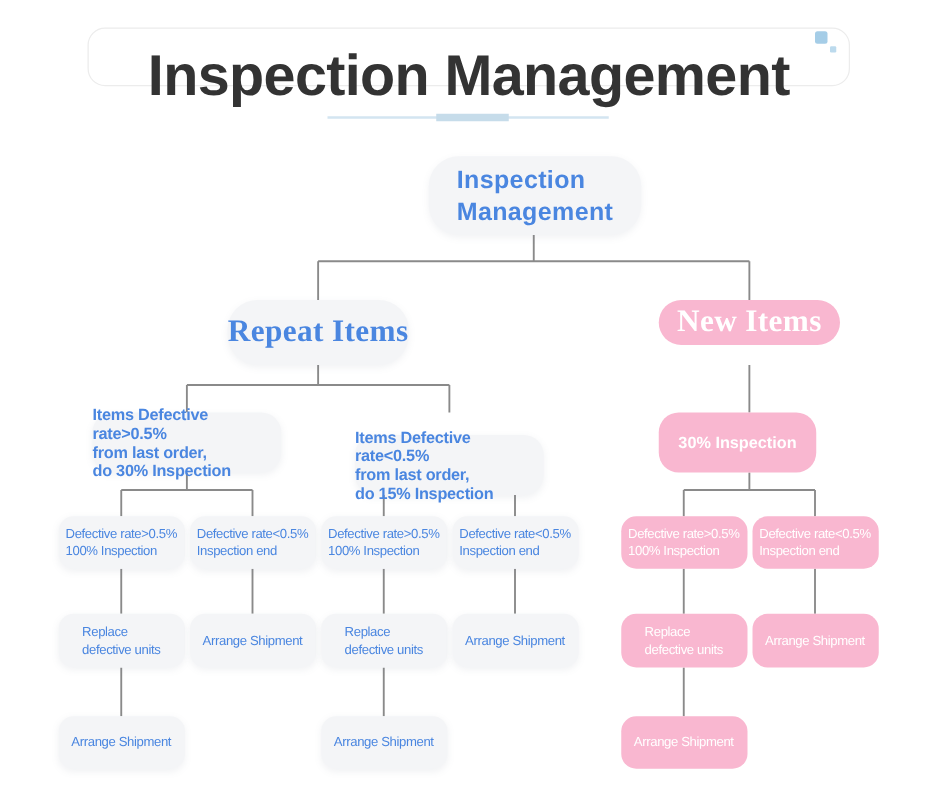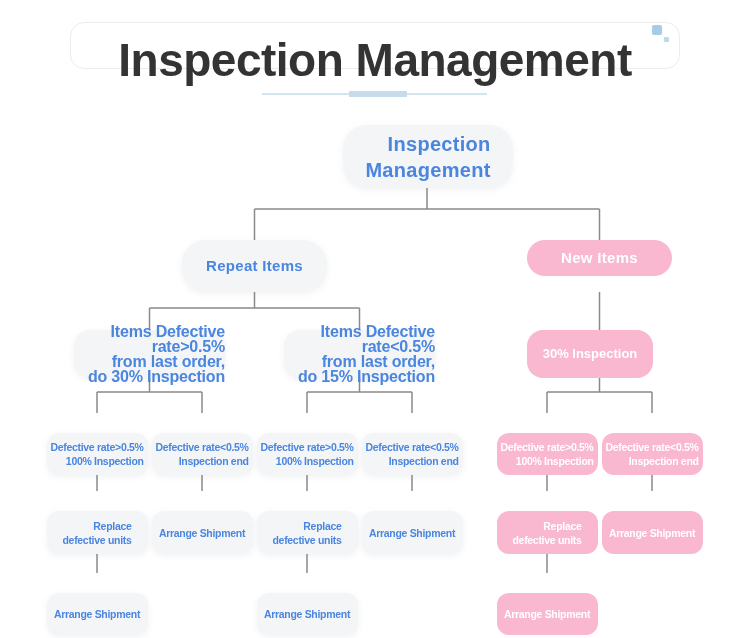--- a/index.html
+++ b/index.html
@@ -33,32 +33,32 @@
     position:absolute; left:349px; top:91px; width:58px; height:6px;
     background:var(--underline-accent);
   }
   
   .connectors{position:absolute; left:0; top:0; pointer-events:none;}
   .connectors path{stroke:var(--connector-gray); stroke-width:1.5; fill:none;}
   
   .node{
     position:absolute; box-sizing:border-box;
     display:flex; align-items:center; justify-content:center;
-    text-align:right; white-space:pre-line;
+    text-align:left; white-space:pre-line;
   }
   .gray{
     background:var(--node-gray); color:var(--accent-blue);
     box-shadow:0 2px 6px rgba(120,130,150,0.10);
   }
   .pink{background:var(--accent-pink); color:#ffffff;}
   .lvl1{font-size:20px; line-height:26px; font-weight:bold; letter-spacing:0.3px; border-radius:24px;}
-  .lvl2{font-size:15px; line-height:22px; font-weight:bold; letter-spacing:0.3px; border-radius:24px;}
-  .lvl3{font-size:16px; line-height:15px; font-weight:600; letter-spacing:-0.2px; border-radius:16px;}
+  .lvl2{font-size:25px; line-height:22px; font-weight:bold; letter-spacing:0.3px; border-radius:24px;font-family:Liberation Serif, serif;}
+  .lvl3{font-size:13px; line-height:15px; font-weight:600; letter-spacing:-0.2px; border-radius:16px;}
   .lvl3p{font-size:13px; line-height:16px; font-weight:600; border-radius:16px;}
-  .lvl4{font-size:10.5px; line-height:14px; font-weight:700; letter-spacing:-0.3px; border-radius:12px;margin-top:20px;}
+  .lvl4{font-size:10.5px; line-height:14px; font-weight:400; letter-spacing:-0.3px; border-radius:12px;}
 </style>
 </head>
 <body>
 
 <div class="page">
 
   <div class="title-card"></div>
   <div class="deco-sq big"></div>
   <div class="deco-sq small"></div>
   <h1 class="page-title">Inspection Management</h1>
@@ -78,21 +78,21 @@
 
   <div class="node gray lvl1" style="left:343px; top:125px; width:170px; height:63px;">Inspection
 Management</div>
 
   <div class="node gray lvl2" style="left:182px; top:240px; width:145px; height:52px;">Repeat Items</div>
   <div class="node pink lvl2" style="left:527px; top:240px; width:145px; height:36px;">New Items</div>
 
   <div class="node gray lvl3" style="left:74px; top:330px; width:151px; height:48px;">Items Defective rate&gt;0.5%
 from last order,
 do 30% Inspection</div>
-  <div class="node gray lvl3" style="left:284px; top:330px; width:151px; height:48px;">Items Defective rate&lt;0.5%
+  <div class="node gray lvl3" style="left:284px; top:348px; width:151px; height:48px;">Items Defective rate&lt;0.5%
 from last order,
 do 15% Inspection</div>
   <div class="node pink lvl3p" style="left:527px; top:330px; width:126px; height:48px;">30% Inspection</div>
 
   <div class="node gray lvl4" style="left:46.5px; top:413px; width:101px; height:42px;">Defective rate&gt;0.5%
 100% Inspection</div>
   <div class="node gray lvl4" style="left:151.5px; top:413px; width:101px; height:42px;">Defective rate&lt;0.5%
 Inspection end</div>
   <div class="node gray lvl4" style="left:256.5px; top:413px; width:101px; height:42px;">Defective rate&gt;0.5%
 100% Inspection</div>

